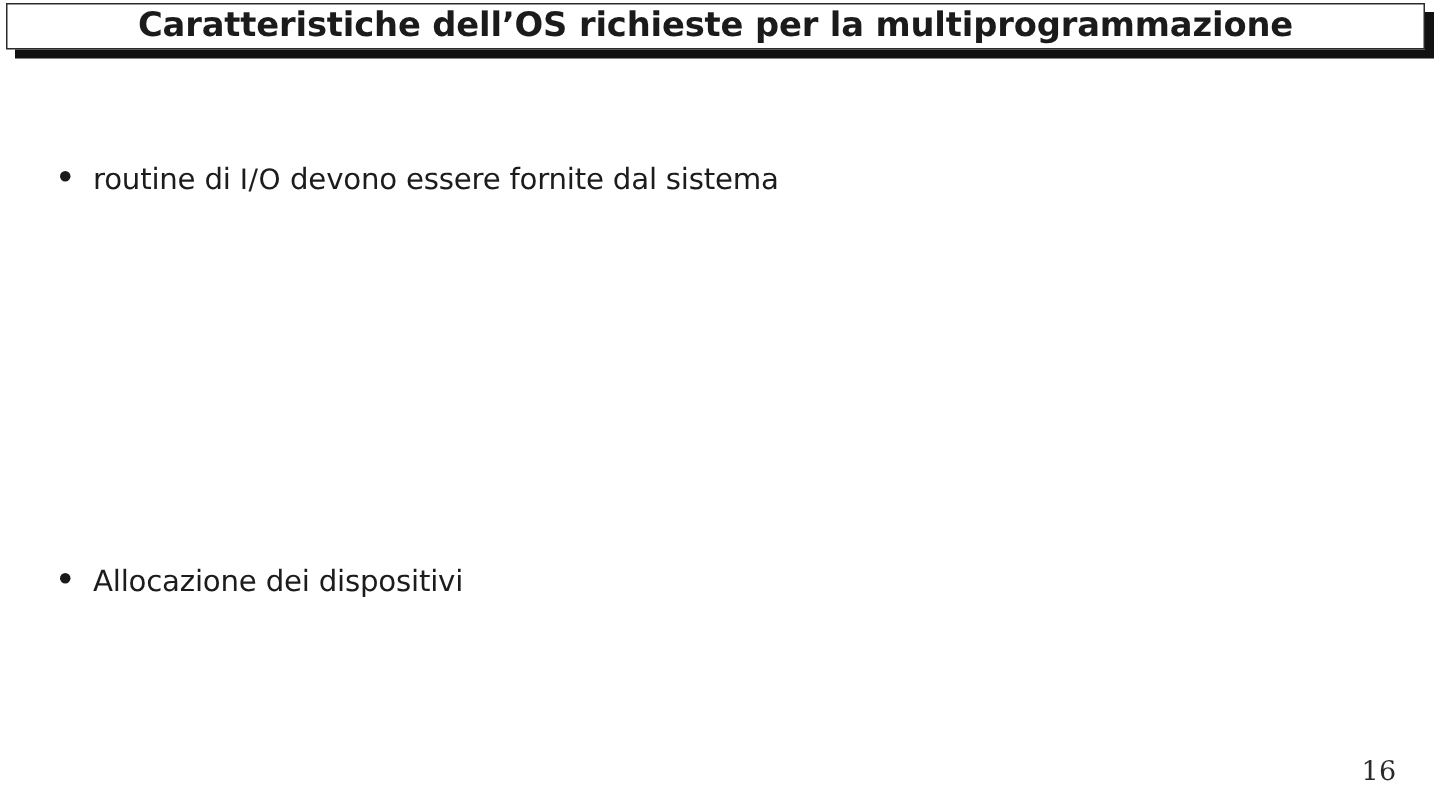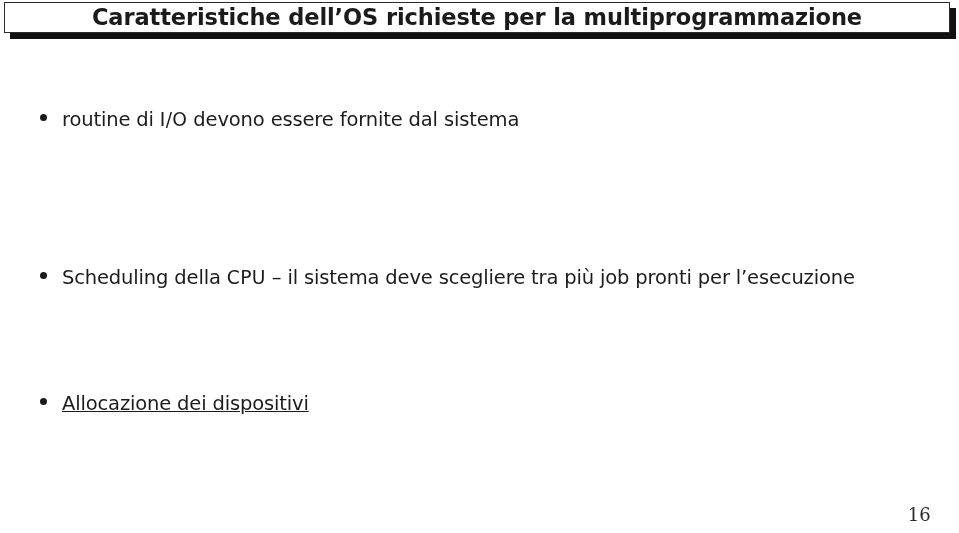--- a/index.html
+++ b/index.html
@@ -78,21 +78,21 @@
   }
   .bullet-text.justify {
     text-align: justify;
     text-align-last: left;
   }
 
   
   #bullet-1 { top: 72px;  width: 600px; }
   #bullet-2 { top: 155px; width: 886px; }
   #bullet-3 { top: 230px; width: 886px; }
-  #bullet-4 { top: 356px; width: 500px; text-decoration: underline; }
+  #bullet-4 { top: 340px; width: 500px; }
 
   
   .smallcaps {
     font-variant: small-caps;
     font-size: 0.96em;
     letter-spacing: 0.3px;
   }
 
   
   #page-number {
@@ -114,24 +114,20 @@
 </div>
 
 <div id="slide-body">
 
   <div class="bullet-item" id="bullet-1">
     <span class="bullet-marker"></span>
     <span class="bullet-text"><span>routine di </span><span class="smallcaps">I/O</span><span> devono essere fornite dal sistema</span></span>
   </div>
 
 
-  <div class="bullet-item" id="bullet-3">
-    <span class="bullet-marker"></span>
-    <span class="bullet-text justify"><span>Scheduling della </span><span class="smallcaps">CPU</span><span> – il sistema deve scegliere tra più job pronti per l’esecuzione</span></span>
-  </div>
 
   <div class="bullet-item" id="bullet-4">
     <span class="bullet-marker"></span>
     <span class="bullet-text"><span>Allocazione dei dispositivi</span><span class="smallcaps"></span><span></span></span>
   </div>
 
 </div>
 
 <div id="page-number">16</div>
 

